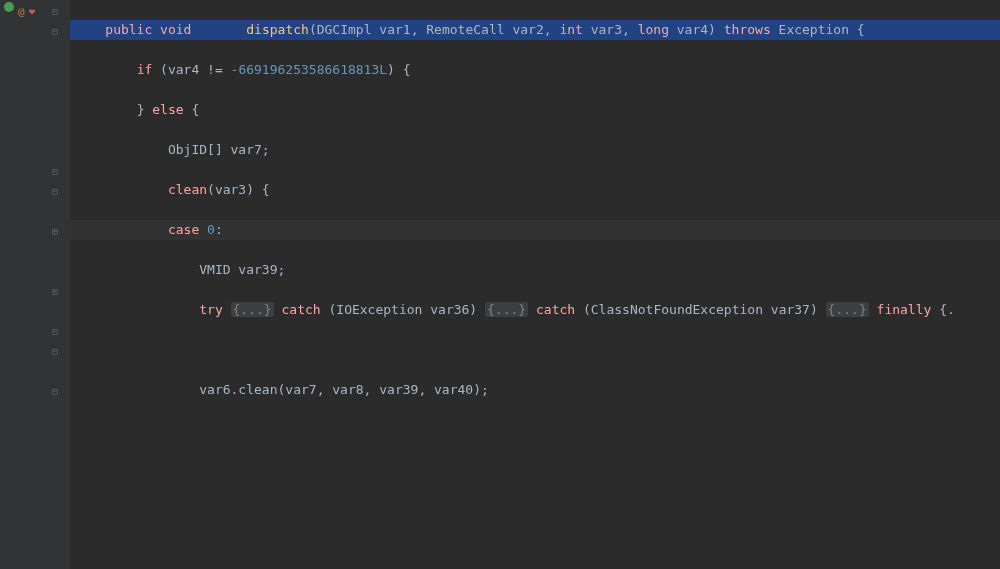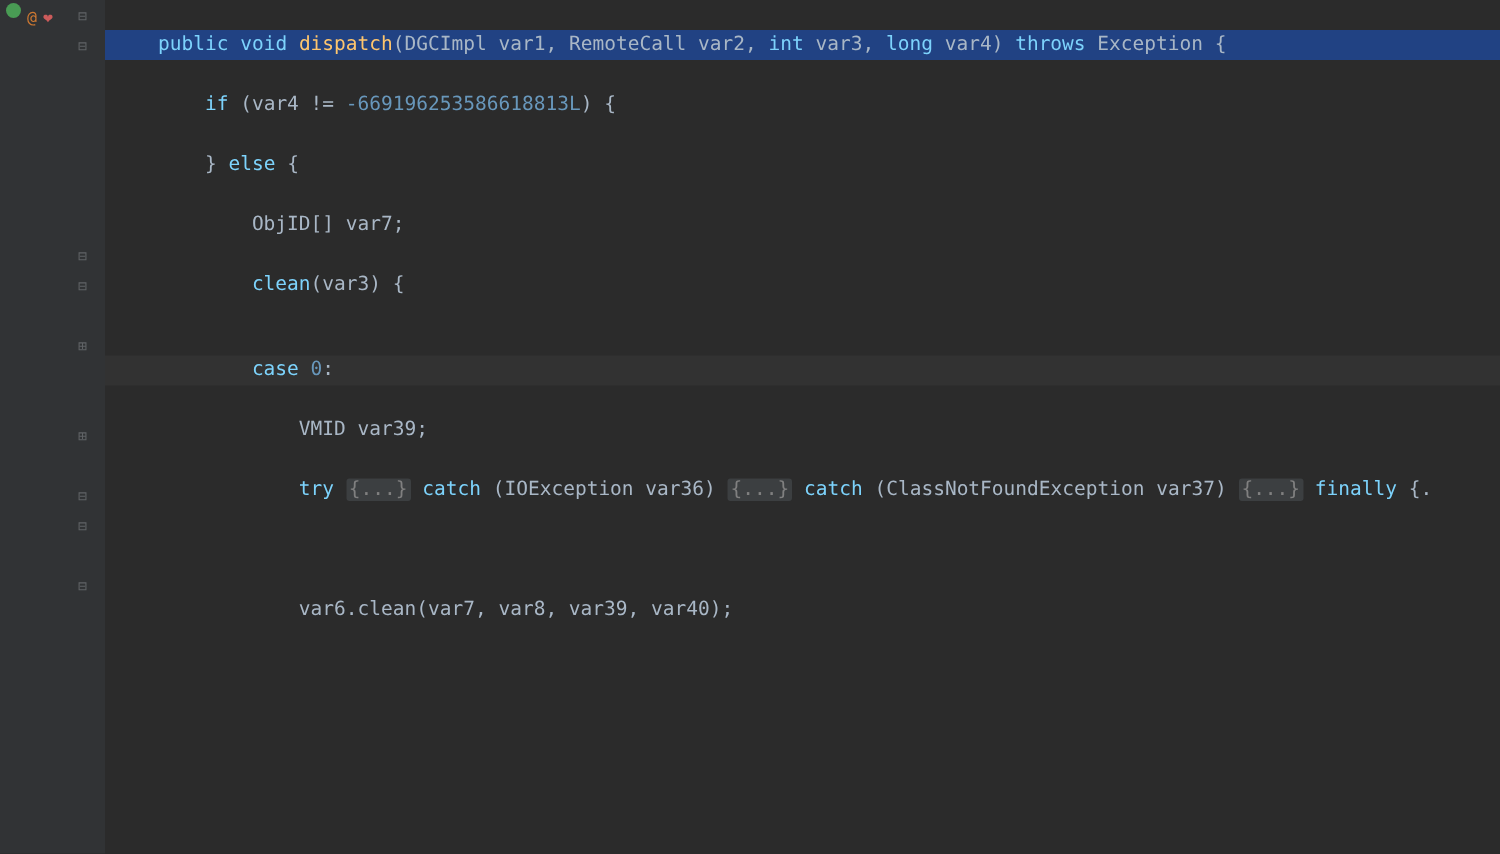--- a/index.html
+++ b/index.html
@@ -62,28 +62,27 @@
       white-space: pre;
       overflow: hidden;
     }
     .line {
       height: 20px;
       padding-left: 4px;
     }
     .line-highlight {
       background: #214283;
     }
-    .kw { color: #7dd3fc; }
+    .kw { color: #fca5a5; }
     .num { color: #6897bb; }
     .str { color: #6a8759; }
-    .method { color: #ffc66d; }
+    .method { color: #ffc66d; margin-left: 47px; }
     .folded { color: #808080; background: #3c3f41; border-radius: 2px; padding: 0 2px; }
     .caret-line {
       background: #323232;
-      margin-top: 17px;
     }
   </style>
 </head>
 <body>
 
 <div class="editor">
   <div class="gutter">
     <div class="gutter-icons">
       <span class="gutter-icon-green"></span>
       <span class="gutter-icon-at">@</span>

